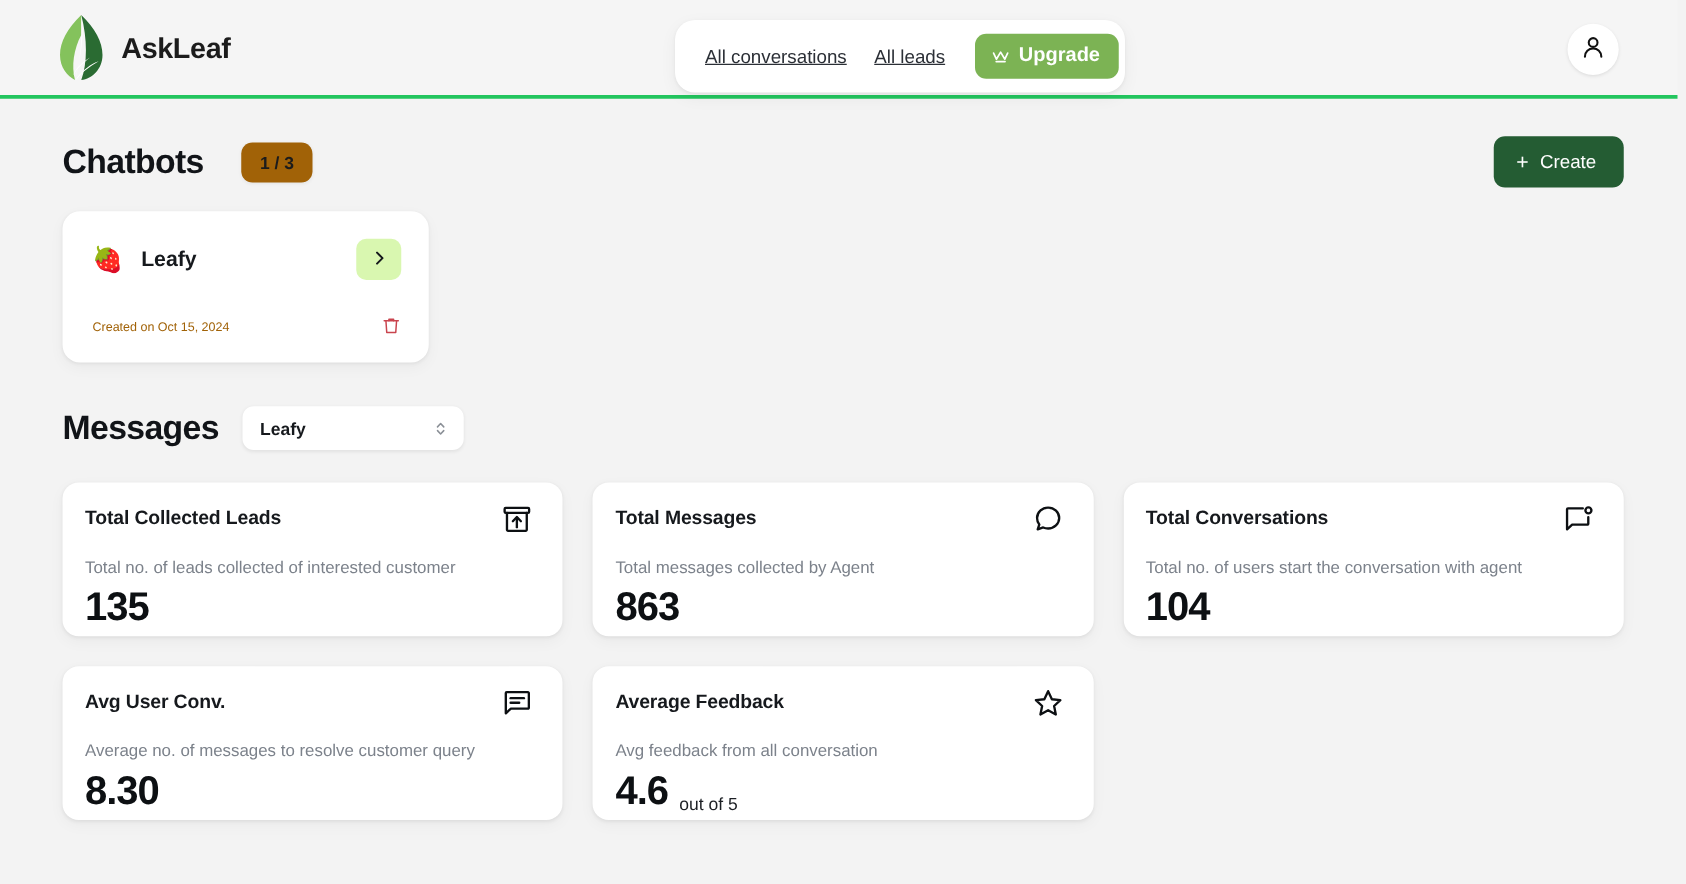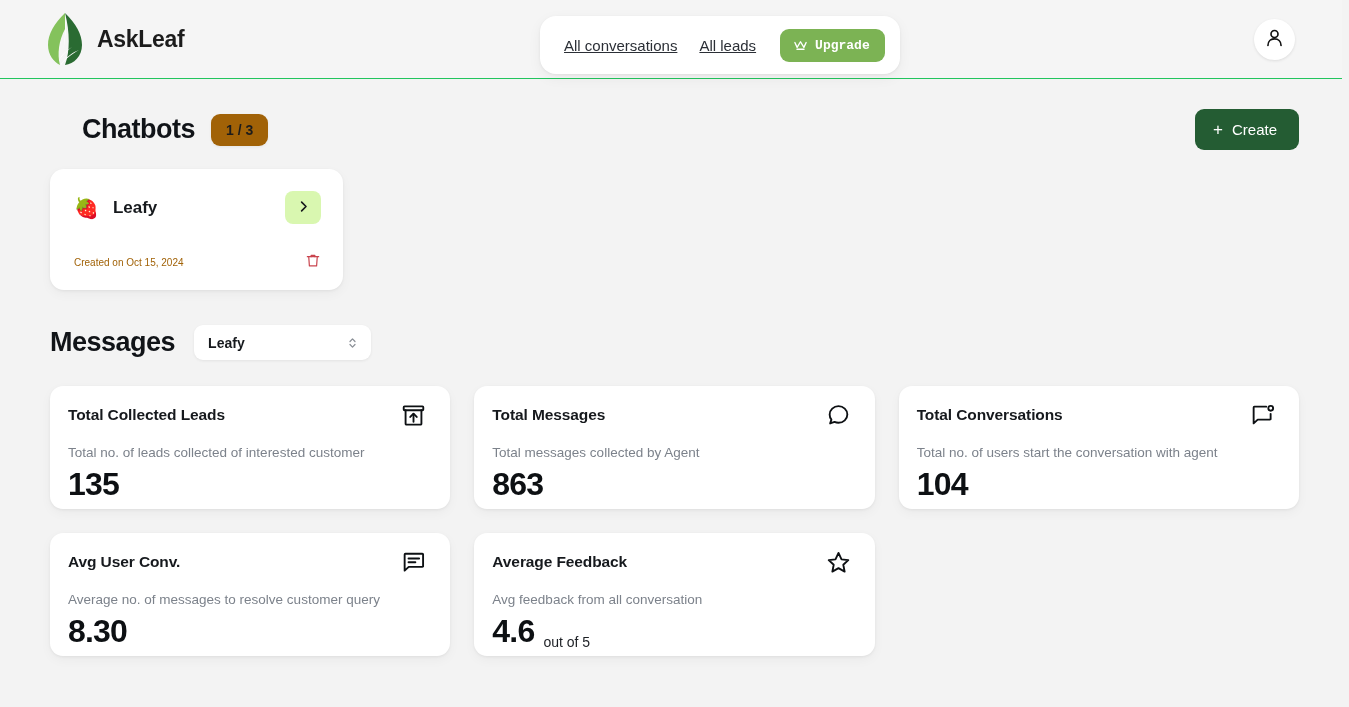--- a/index.html
+++ b/index.html
@@ -10,21 +10,21 @@
     overflow: hidden;
     -webkit-font-smoothing: antialiased;
   }
 
   
   .header {
     position: relative;
     height: 79px;
     width: 1342px;
     background: #f5f5f5;
-    border-bottom: 1px solid #22c55e;
+    border-bottom: 3px solid #22c55e;
     display: flex;
     align-items: center;
   }
   .brand {
     display: flex; align-items: center; gap: 13px;
     margin-left: 46px;
   }
   .leaf-logo { width: 38px; height: 54px; display: block; }
   .brand-name {
     font-size: 23px; font-weight: bold; color: #1c1c1c;
@@ -44,26 +44,25 @@
   }
   .nav-link {
     font-size: 15px; color: #2b2f36; white-space: nowrap;
     cursor: pointer;
     text-decoration: underline;
   }
   .upgrade-btn {
     display: flex; align-items: center; gap: 7px;
     background: #7cb354;
     color: #ffffff;
-    font-size: 13px; font-weight: bold;
+    font-size: 16px; font-weight: bold;
     border: none; border-radius: 9px;
     padding: 9px 15px 9px 13px;
     cursor: pointer;
     margin-left: 2px;
-    font-family: Liberation Mono, monospace;
   }
   .crown-icon { width: 15px; height: 15px; display: block; }
 
   .avatar {
     position: absolute; right: 47px; top: 19px;
     width: 41px; height: 41px;
     background: #ffffff;
     border-radius: 50%;
     box-shadow: 0 1px 3px rgba(0,0,0,0.10);
     display: flex; align-items: center; justify-content: center;
@@ -74,21 +73,21 @@
   
   .page { padding: 0 50px; }
 
   .section-row {
     display: flex; align-items: center;
   }
   .chatbots-row {
     margin-top: 30px;
     justify-content: space-between;
   }
-  .chatbots-left { display: flex; align-items: center; gap: 16px; margin-left: 32px; }
+  .chatbots-left { display: flex; align-items: center; gap: 30px; }
   .section-title {
     font-size: 27px; font-weight: bold; color: #111418;
     letter-spacing: -0.5px;
   }
   .count-badge {
     background: #a16207;
     border-radius: 9px;
     padding: 8px 15px;
     font-size: 14px; font-weight: bold; color: #1c1c1c;
     box-shadow: 0 1px 3px rgba(0,0,0,0.06);

